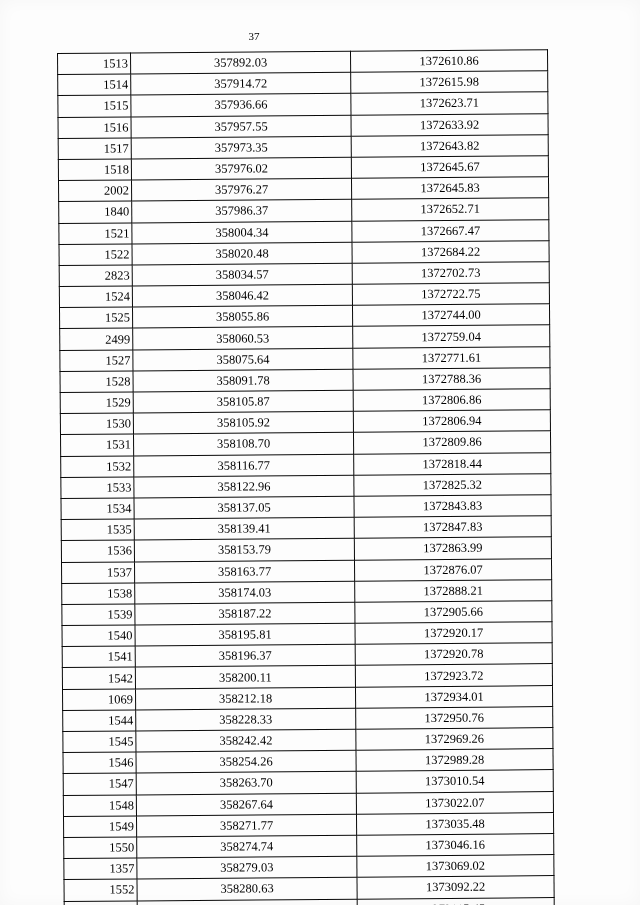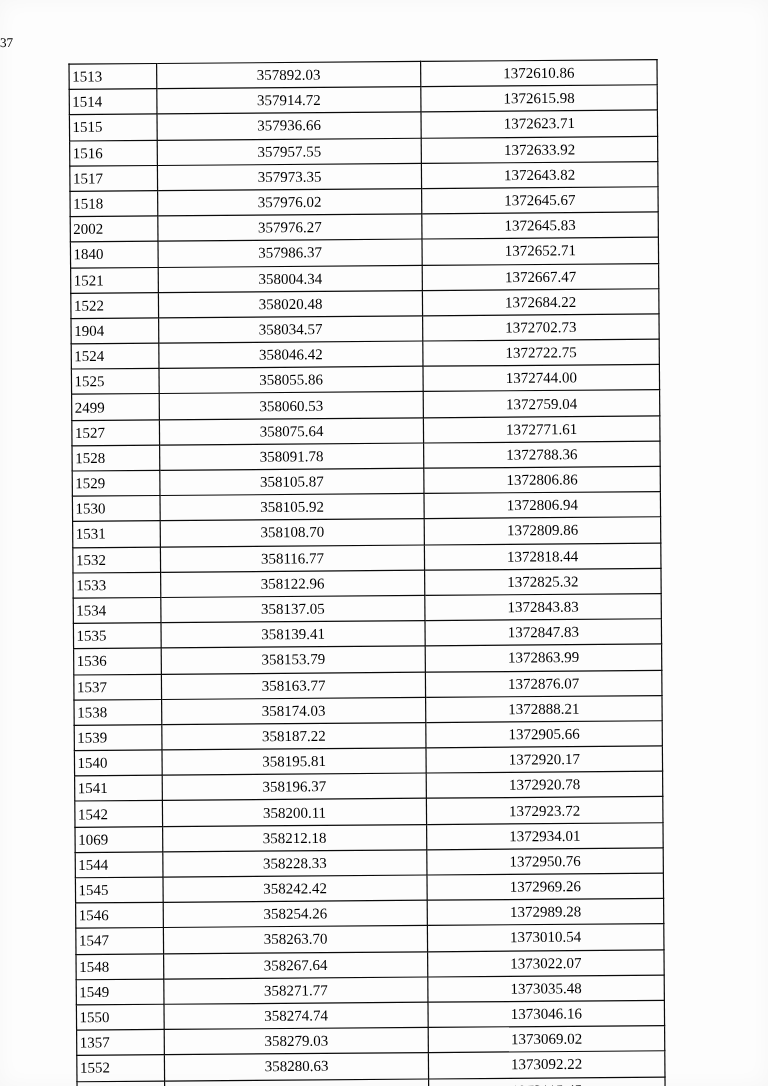--- a/index.html
+++ b/index.html
@@ -19,20 +19,21 @@
     position: relative;
     width: 640px;
     height: 905px;
     background: #fdfdfd;
   }
   .page-number {
     position: absolute;
     top: 30px;
     left: 0;
     width: 508px;
+    text-align: center;
     font-size: 11px;
     font-family: "Liberation Serif", serif;
   }
   .table-wrap {
     position: absolute;
     top: 53px;
     left: 57px;
     width: 477px;
   }
   table.data {
@@ -48,21 +49,21 @@
     height: 20.2px;
     padding: 0 2px;
     font-size: 12.5px;
     line-height: 20px;
     font-family: "Liberation Serif", serif;
     white-space: nowrap;
     overflow: hidden;
   }
   td.col-idx {
     width: 68px;
-    text-align: left;
+    text-align: right;
   }
   td.col-a {
     width: 215px;
     text-align: center;
   }
   td.col-b {
     width: 192px;
     text-align: center;
   }
   
@@ -127,21 +128,21 @@
             <td class="col-idx">1521</td>
             <td class="col-a">358004.34</td>
             <td class="col-b">1372667.47</td>
           </tr>
           <tr>
             <td class="col-idx">1522</td>
             <td class="col-a">358020.48</td>
             <td class="col-b">1372684.22</td>
           </tr>
           <tr>
-            <td class="col-idx">1904</td>
+            <td class="col-idx">2823</td>
             <td class="col-a">358034.57</td>
             <td class="col-b">1372702.73</td>
           </tr>
           <tr>
             <td class="col-idx">1524</td>
             <td class="col-a">358046.42</td>
             <td class="col-b">1372722.75</td>
           </tr>
           <tr>
             <td class="col-idx">1525</td>

